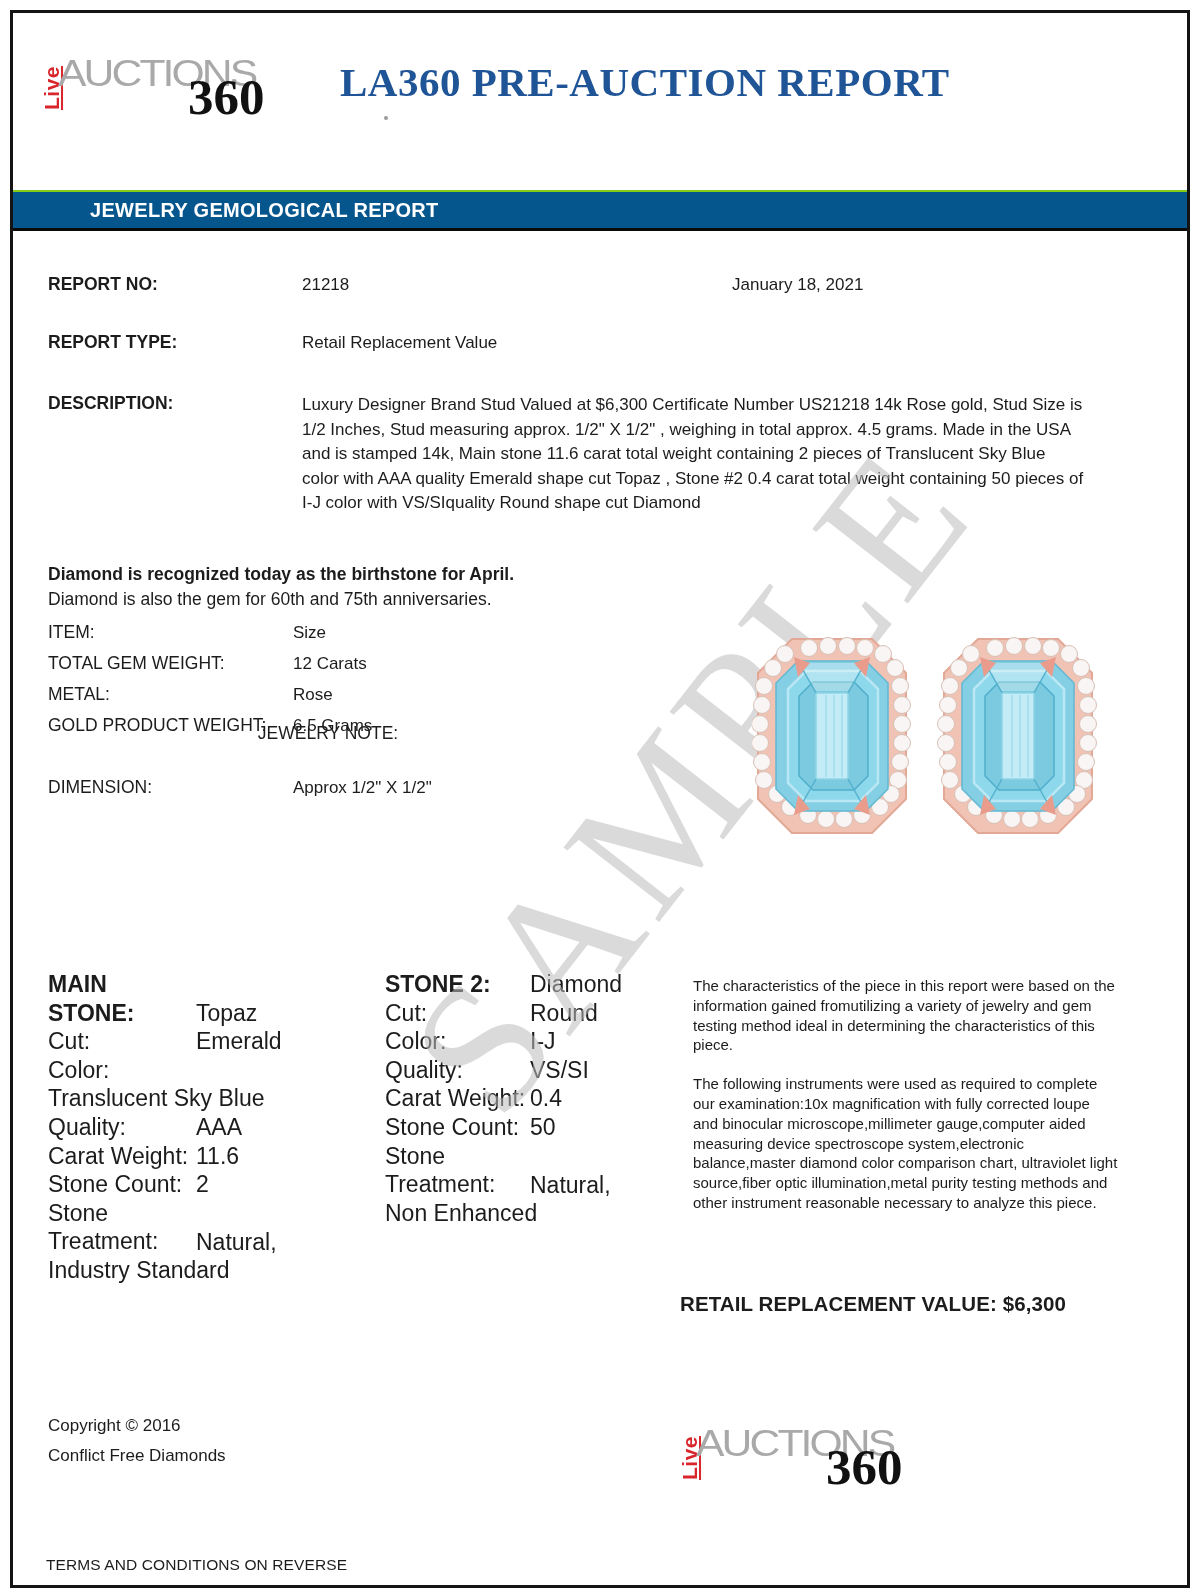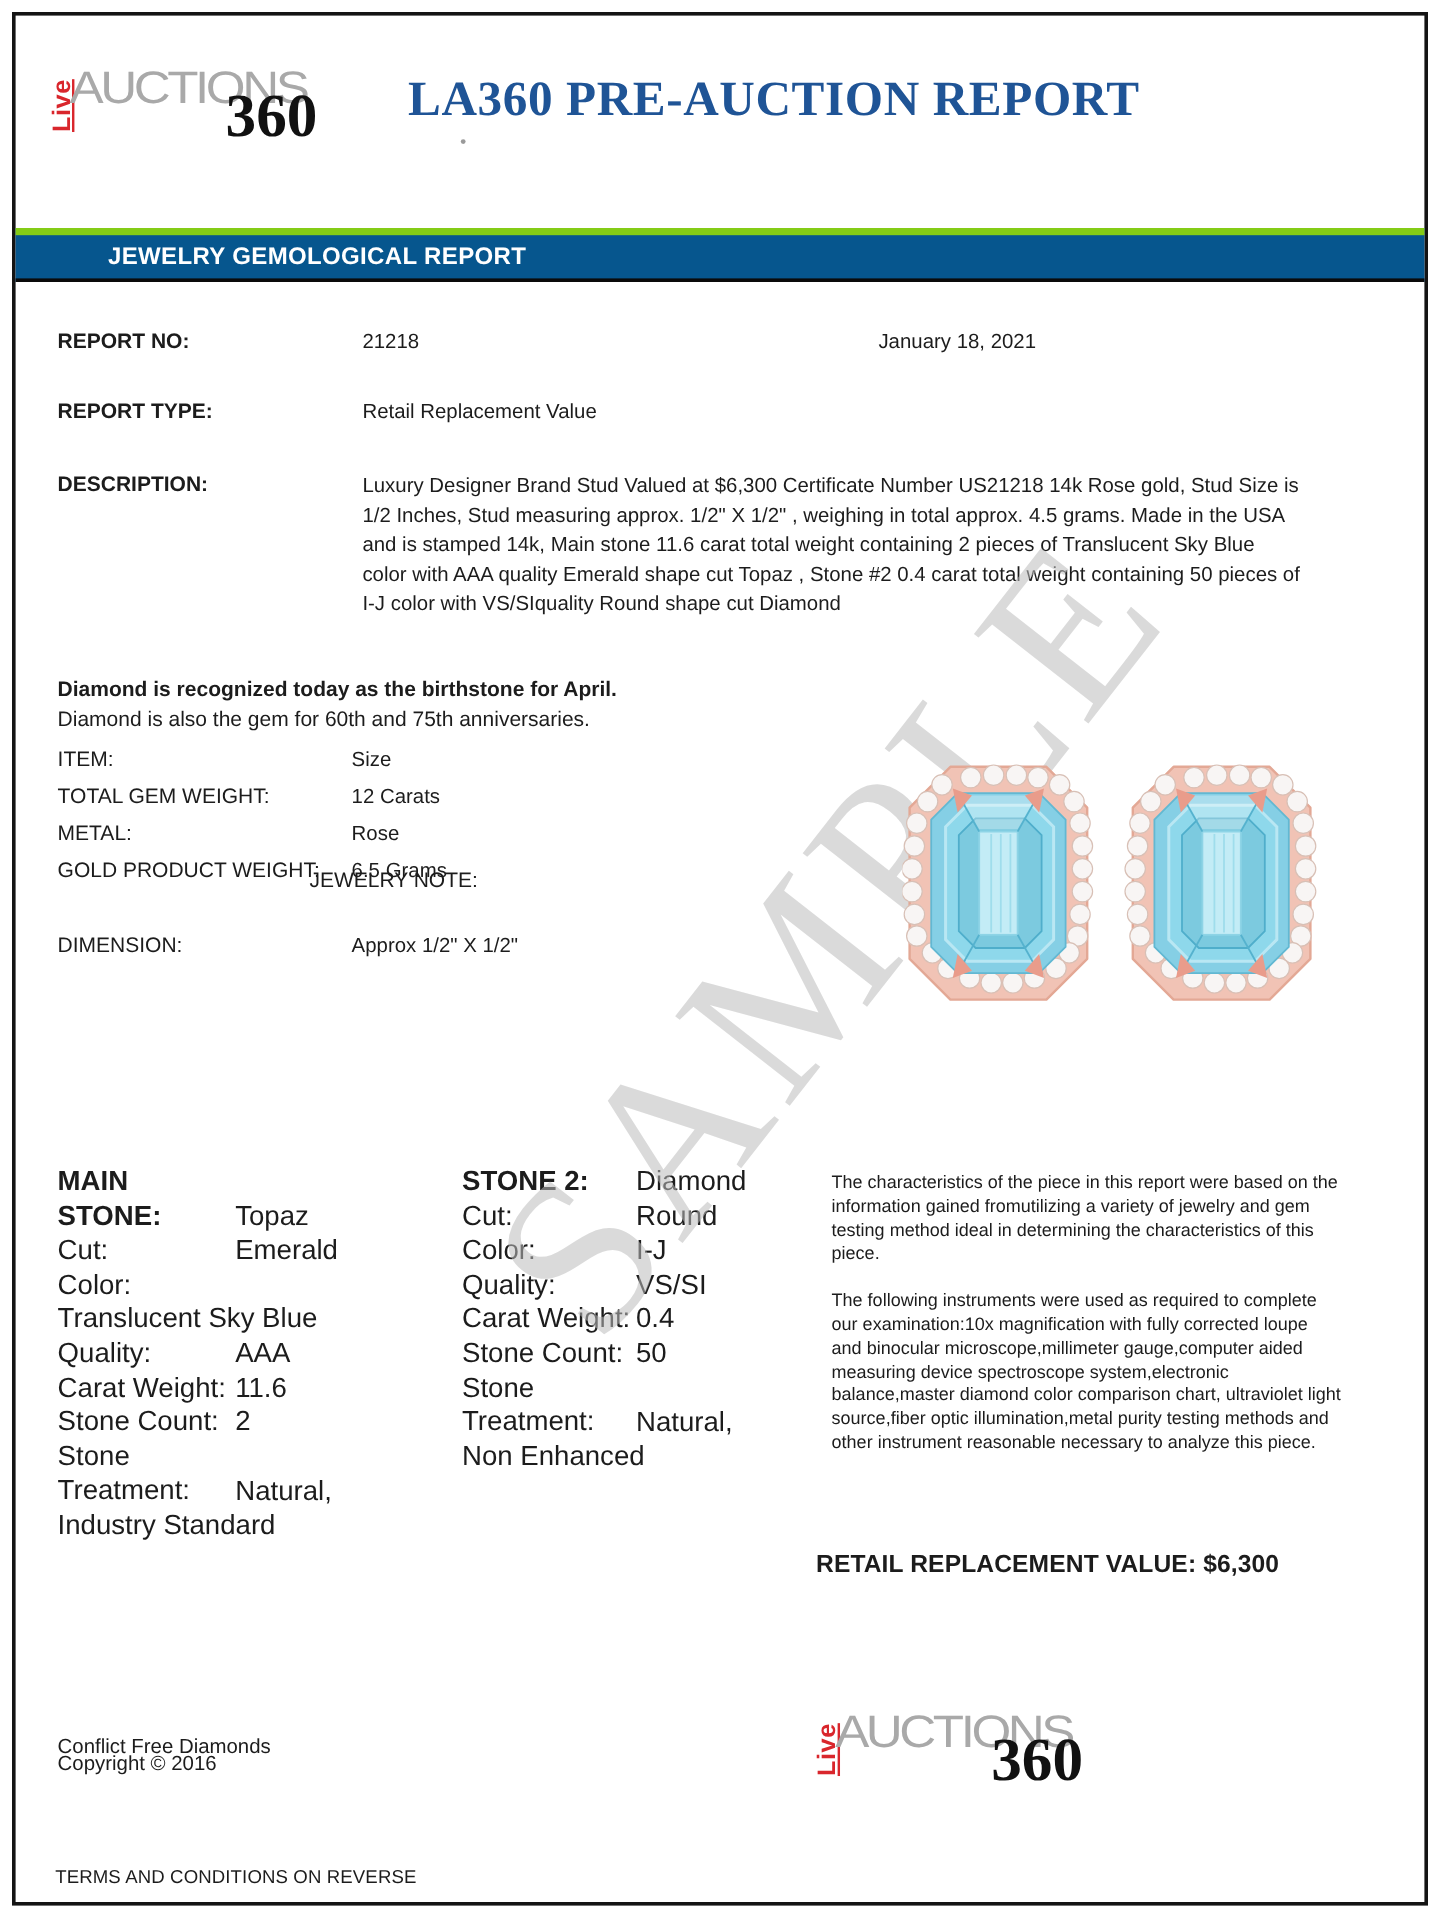--- a/index.html
+++ b/index.html
@@ -31,21 +31,21 @@
   }
   .logo-dot{position:absolute;left:384px;top:116px;width:4px;height:4px;border-radius:50%;background:#9a9a9a;}
   
   .doc-title{
     position:absolute;left:340px;top:58px;width:590px;
     font-family:"Liberation Serif",serif;font-weight:bold;font-size:41px;
     color:#1f5496;letter-spacing:.5px;white-space:nowrap;
   }
   .blue-bar{
     position:absolute;left:13px;top:190px;right:13px;height:36px;
-    background:#06568e;border-top:6px solid #84cc16;border-bottom:3px solid #0a0a0a;
+    background:#06568e;border-top:2px solid #84cc16;border-bottom:3px solid #0a0a0a;
     color:#ffffff;font-weight:bold;font-size:20px;line-height:36px;
     padding-left:77px;letter-spacing:.3px;
   }
   
   .lbl-b{font-weight:bold;font-size:17.5px;}
   .val{font-size:17px;}
   .meta-label{position:absolute;left:48px;}
   .desc-par{
     position:absolute;left:302px;top:393px;width:782px;
     font-size:17px;line-height:24.6px;
@@ -213,21 +213,21 @@
   <div><span class="lbl">Stone Treatment:</span><span>Natural, Non Enhanced</span></div>
 </div>
 
 <div class="chars-col">
   <div class="p1">The characteristics of the piece in this report were based on the information gained fromutilizing a variety of jewelry and gem testing method ideal in determining the characteristics of this piece.</div>
   <div class="p2">The following instruments were used as required to complete our examination:10x magnification with fully corrected loupe and binocular microscope,millimeter gauge,computer aided measuring device spectroscope system,electronic balance,master diamond color comparison chart, ultraviolet light source,fiber optic illumination,metal purity testing methods and other instrument reasonable necessary to analyze this piece.</div>
 </div>
 
 <div class="retail">RETAIL REPLACEMENT VALUE: $6,300</div>
 
-<div class="copyright" style="top:1416px;margin-top:44px;">Copyright © 2016</div>
+<div class="copyright" style="top:1416px;">Copyright © 2016</div>
 <div class="copyright" style="top:1446px;">Conflict Free Diamonds</div>
 
 <div class="logo" style="left:680px;top:1420px;">
   <span class="live">Live</span>
   <span class="auctions">AUCTIONS</span>
   <span class="n360">360</span>
 </div>
 
 <div class="terms">TERMS AND CONDITIONS ON REVERSE</div>
 

